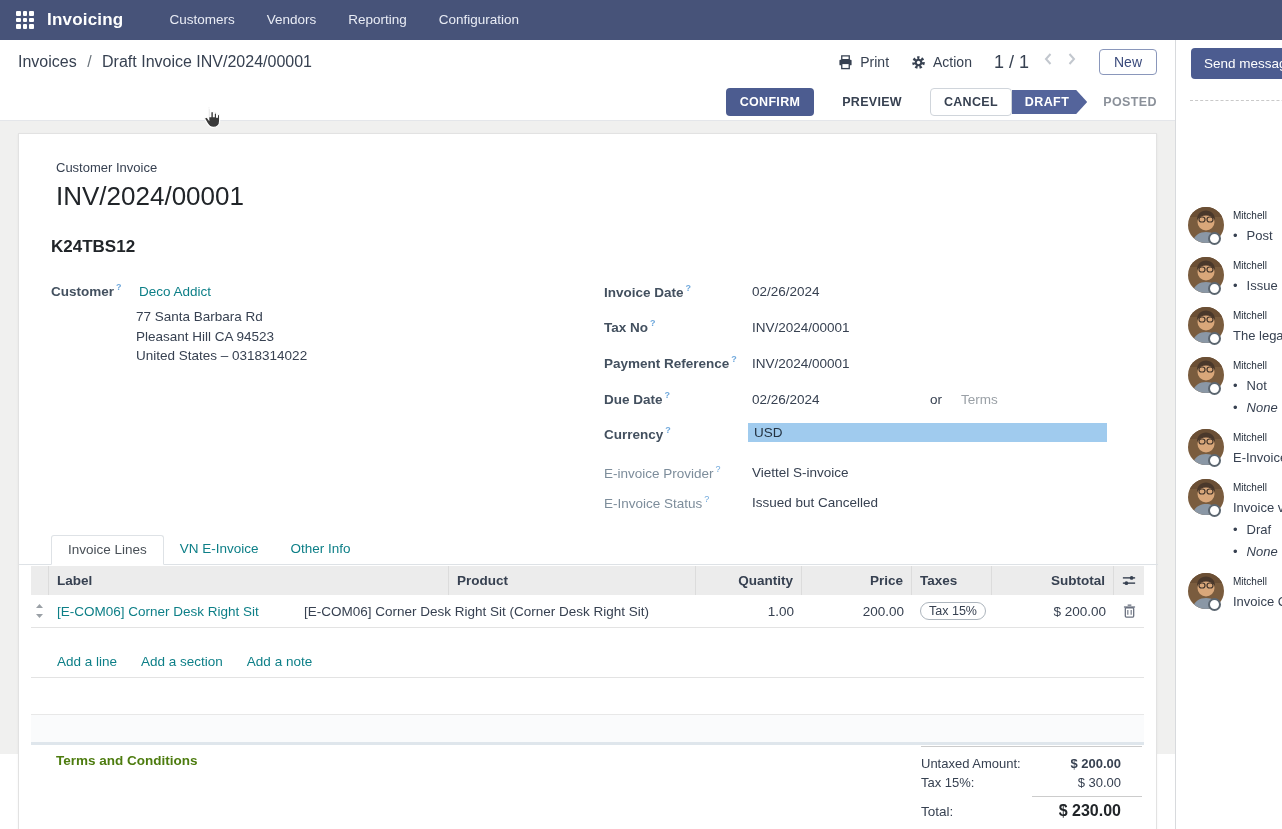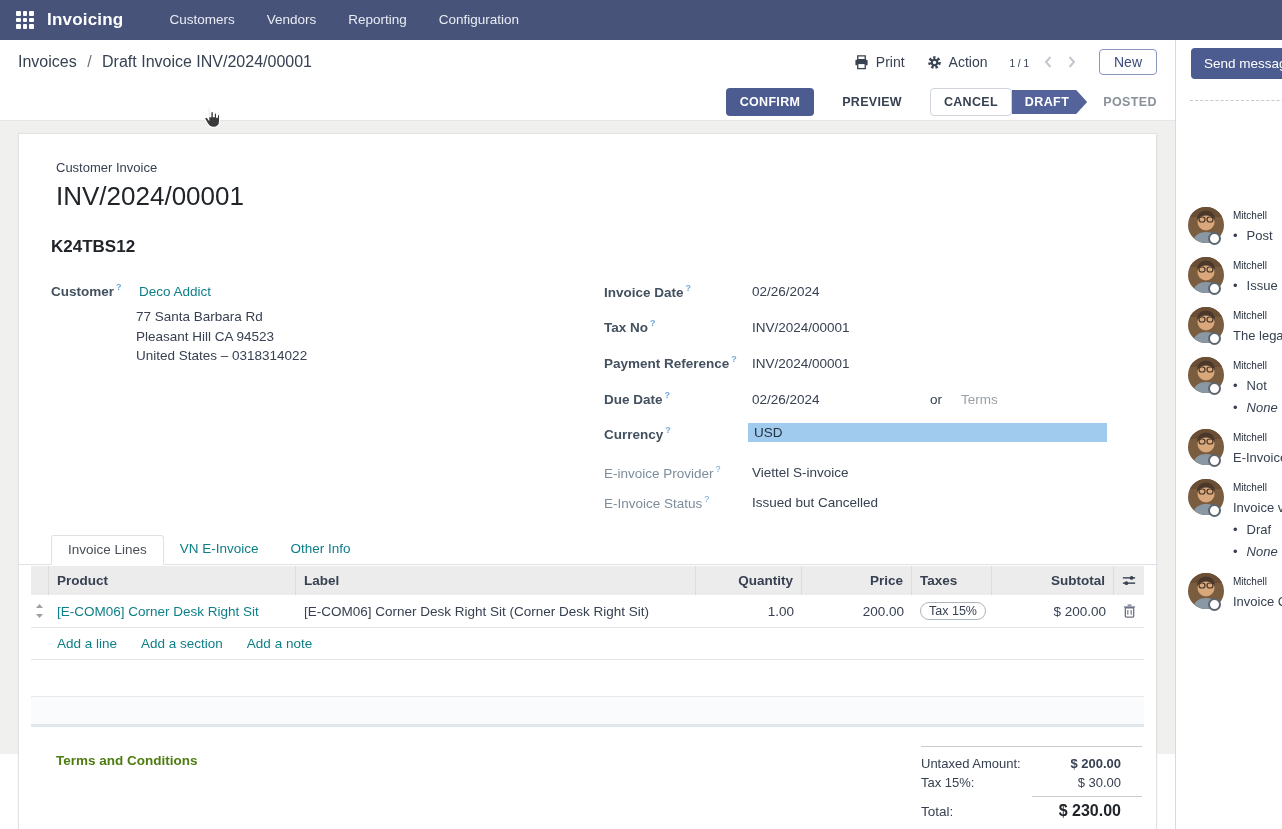--- a/index.html
+++ b/index.html
@@ -14,21 +14,21 @@
   .nav-menu { display:flex; margin-left:30px; gap:0; }
   .nav-menu .nav-item { padding:0 16px; font-size:13.5px; color:#e9ecf5; cursor:pointer; line-height:40px; }
 
   
   .cp { position:absolute; top:40px; left:0; width:1175px; height:44px; background:#fff; display:flex; align-items:center; justify-content:space-between; padding:0 18px; }
   .breadcrumb { font-size:16px; color:#374151; white-space:nowrap; }
   .breadcrumb .bc-link { color:#374151; cursor:pointer; }
   .breadcrumb .bc-sep { color:#6c757d; margin:0 6px; }
   .cp-right { display:flex; align-items:center; gap:22px; }
   .cp-btn { display:flex; align-items:center; gap:7px; font-size:14px; color:#374151; cursor:pointer; }
-  .pager { display:flex; align-items:flex-end; gap:14px; font-size:10px; }
+  .pager { display:flex; align-items:flex-start; gap:14px; font-size:18px; }
   .pager .chev { color:#c2c7ce; cursor:pointer; display:flex; }
   .btn-new { border:1px solid #8a97bb; color:#3b4b7c; background:#fff; border-radius:4px; font-size:14px; padding:4px 14px; cursor:pointer; }
 
   
   .statusrow { position:absolute; top:84px; left:0; width:1175px; height:37px; background:#fff; border-bottom:1px solid #e4e6ea; display:flex; align-items:center; justify-content:flex-end; padding:0 18px; }
   .sb-left { display:flex; align-items:center; gap:14px; }
   .btn { font-size:12.5px; font-weight:600; letter-spacing:.3px; border-radius:4px; padding:6px 13px; cursor:pointer; border:1px solid transparent; }
   .btn-primary { background:#4c5c90; color:#fff; }
   .btn-plain { background:transparent; color:#374151; }
   .btn-outline { background:#fff; color:#374151; border:1px solid #d0d5db; }
@@ -69,21 +69,21 @@
   .c.w-product { width:247px; }
   .c.w-label { width:400px; }
   .c.w-qty { width:106px; justify-content:flex-end; text-align:right; }
   .c.w-price { width:110px; justify-content:flex-end; text-align:right; }
   .c.w-tax { width:80px; }
   .c.w-subtotal { width:122px; justify-content:flex-end; text-align:right; }
   .c.w-opt { width:30px; justify-content:center; display:flex; }
   .lt-row .c { display:flex; align-items:center; }
   .product-link { color:#0d7f87; cursor:pointer; white-space:nowrap; overflow:hidden; }
   .tax-pill { border:1px solid #adb5bd; border-radius:11px; padding:1px 8px; font-size:12.5px; color:#374151; white-space:nowrap; }
-  .addrow { display:flex; gap:24px; padding:8px 0 8px 26px; border-bottom:1px solid #e3e3e3; background:#fff; }
+  .addrow { display:flex; gap:24px; padding:8px 0 8px 26px; border-bottom:1px solid #e3e3e3; background:#fff;margin-top:18px; }
   .addrow span { color:#0d7f87; font-size:13.5px; cursor:pointer; }
   .filler1 { height:37px; background:#fff; border-bottom:1px solid #e8e8e8; }
   .filler2 { height:30px; background:#fafbfc; border-bottom:3px solid #dfe6ec; }
 
   
   .totals { position:absolute; left:902px; top:612px; width:221px; border-top:1px solid #ccc; padding-top:7px; font-size:13px; }
   .t-row { display:flex; justify-content:space-between; align-items:baseline; padding:2px 0; }
   .t-row .t-val { padding-right:21px; }
   .t-untaxed .t-val { font-weight:700; }
   .t-total { margin-top:4px; position:relative; padding-top:6px; }
@@ -237,22 +237,22 @@
 
     <div class="tabs">
       <div class="tab active">Invoice Lines</div>
       <div class="tab">VN E-Invoice</div>
       <div class="tab">Other Info</div>
     </div>
 
     <div class="ltable">
       <div class="lt-head">
         <div class="c w-handle"></div>
+        <div class="c w-label">Label</div>
         <div class="c w-product">Product</div>
-        <div class="c w-label">Label</div>
         <div class="c w-qty">Quantity</div>
         <div class="c w-price">Price</div>
         <div class="c w-tax">Taxes</div>
         <div class="c w-subtotal">Subtotal</div>
         <div class="c w-opt">
           <svg width="15" height="13" viewBox="0 0 16 14">
               <line x1="1" y1="4" x2="15" y2="4" stroke="#374151" stroke-width="1.6"></line>
               <line x1="1" y1="10" x2="15" y2="10" stroke="#374151" stroke-width="1.6"></line>
               <circle cx="11" cy="4" r="2.1" fill="#374151"></circle>
               <circle cx="5" cy="10" r="2.1" fill="#374151"></circle>

